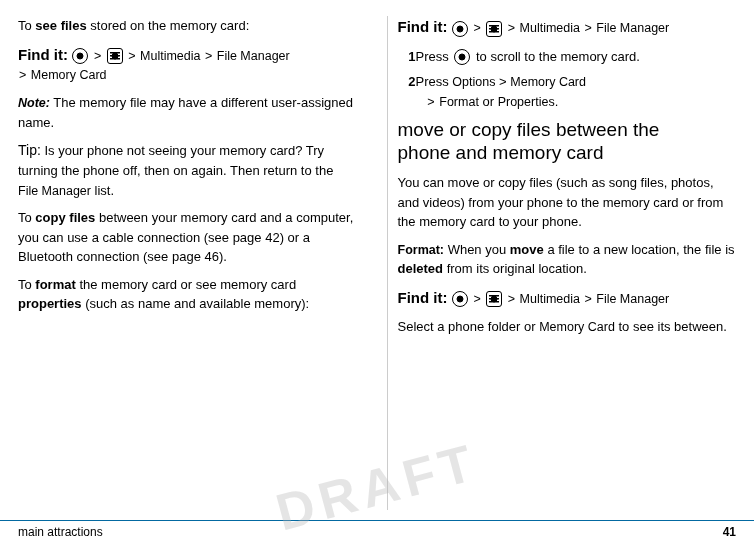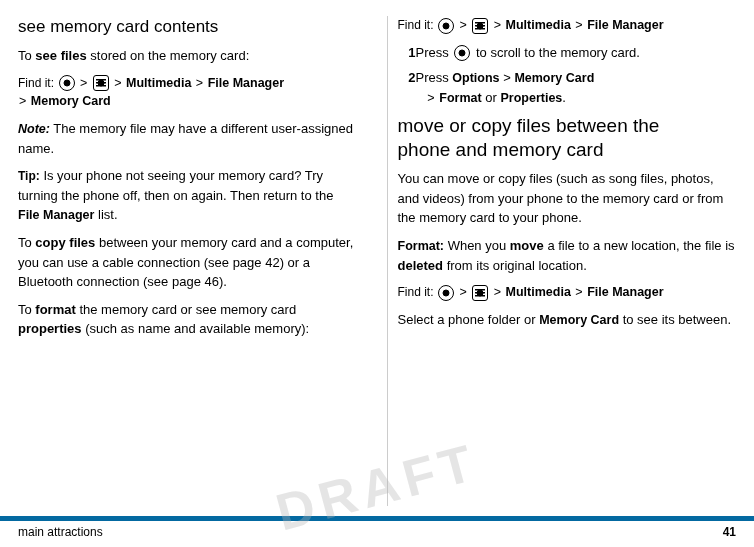--- a/index.html
+++ b/index.html
@@ -90,44 +90,44 @@
       top: 50%;
       left: 50%;
       transform: translate(-50%, -50%);
       width: 5px;
       height: 5px;
       border: 1px solid #000;
       border-radius: 50%;
       background: #000;
     }
 
-    .label-find { font-weight: normal; font-size: 12px; }
+    .label-find { font-weight: bold; font-size: 15px; }
     .label-note { font-weight: bold; font-size: 12.5px; font-style: italic; }
-    .label-tip { font-weight: bold; font-size: 12px; }
+    .label-tip { font-weight: normal; font-size: 14px; }
     .label-caution { font-weight: bold; font-size: 12.5px; }
 
     .numbered-item {
       display: flex;
       margin-bottom: 6px;
       font-size: 13px;
       line-height: 1.5;
     }
 
     .numbered-item .num {
       font-weight: bold;
       min-width: 18px;
       font-size: 13px;
     }
 
     .footer {
       display: flex;
       justify-content: space-between;
       align-items: center;
       padding: 4px 18px 8px 18px;
-      border-top: 5px solid #0369a1;
+      border-top: 1px solid #0369a1;
     }
 
     .footer-draft {
       position: absolute;
       bottom: 30px;
       left: 0;
       right: 0;
       display: flex;
       justify-content: center;
       pointer-events: none;
@@ -149,40 +149,39 @@
       text-align: right;
     }
 
     .footer-label {
       font-size: 12px;
       color: #000;
     }
 
     .inline-code {
       font-family: Arial, Helvetica, sans-serif;
-      font-weight: bold;
+      font-weight: normal;
       font-size: 12.5px;
     }
 
     .gt { font-size: 12.5px; margin: 0 1px; }
   </style>
 </head>
 <body>
 
 <div class="page-container">
 
   <div class="footer-draft">
     <span class="draft-text">DRAFT</span>
   </div>
 
   <div class="content-area">
 
     <div class="left-column">
 
-      <h2 class="section-title">see memory card contents</h2>
 
       <p>
         <span>To </span><span class="bold">see files</span><span> stored on the memory card:</span>
       </p>
 
       <div class="find-it">
         <span class="label-find">Find it:</span>
         <span class="nav-icon"></span>
         <span class="gt">&gt;</span>
         <span class="nav-icon" style="border-radius:3px;">

